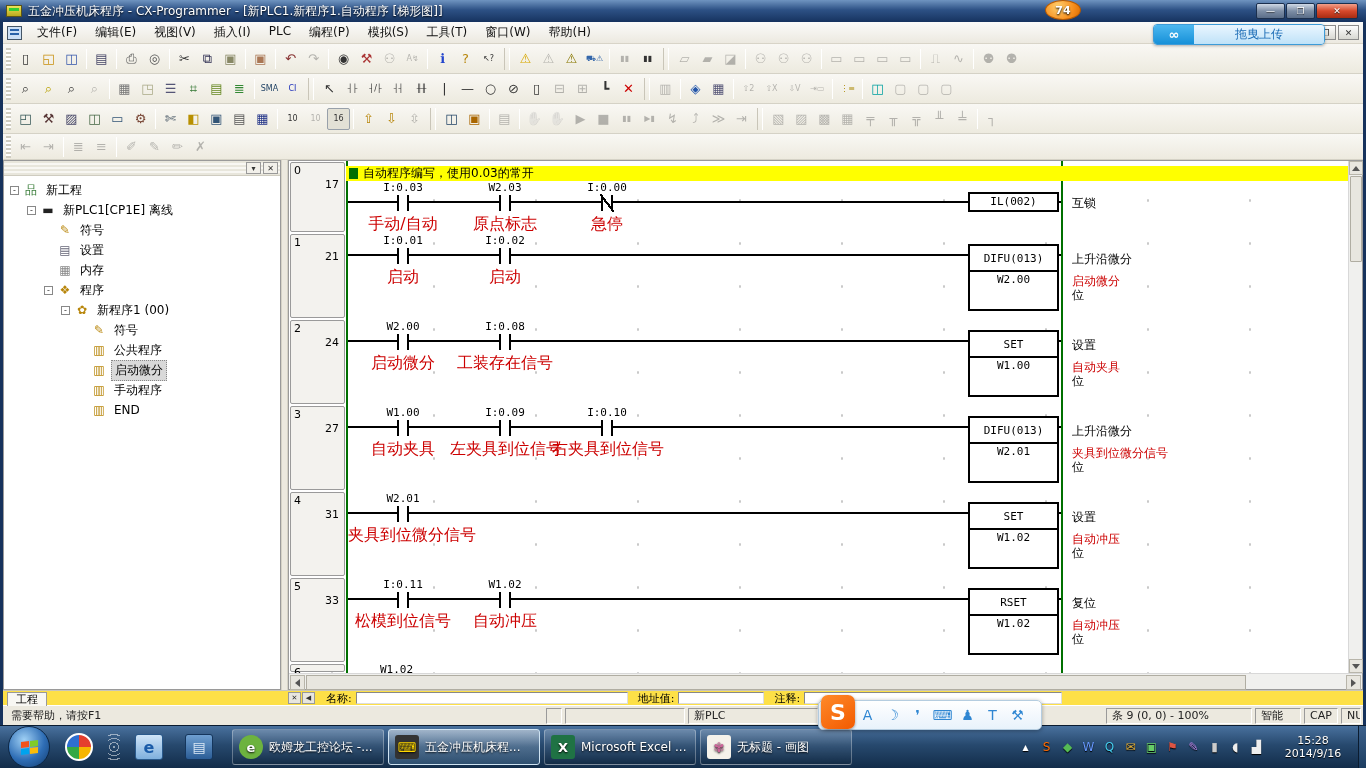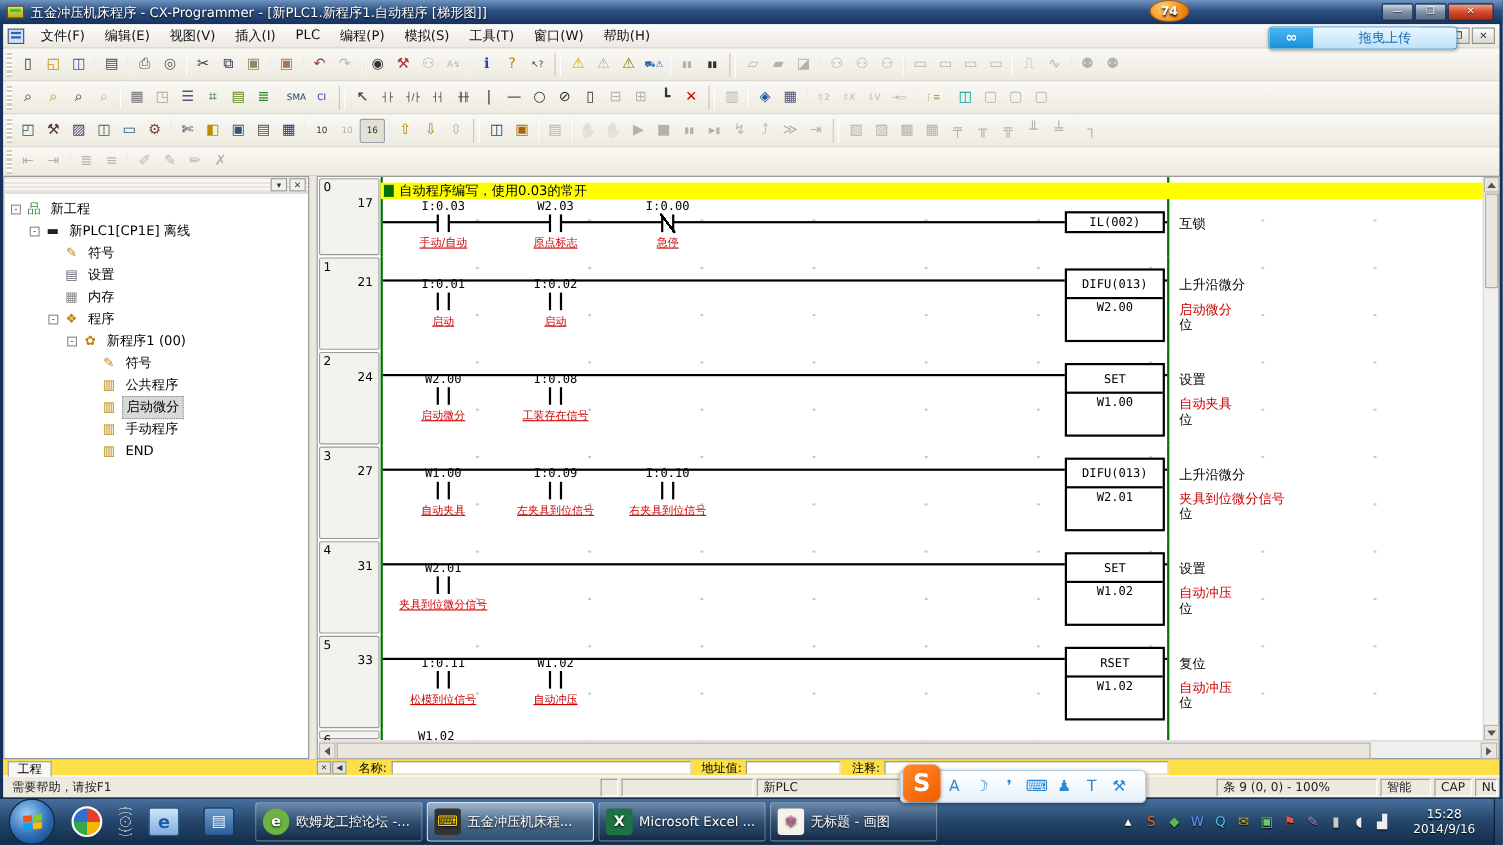--- a/index.html
+++ b/index.html
@@ -74,30 +74,30 @@
   .rlabels{position:relative;flex:1;border-left:2px solid #007000;font-size:12px;}
   .rlabels .l1{position:absolute;left:9px;top:18px;color:#000;white-space:nowrap;}
   .rlabels .l2{position:absolute;left:9px;top:40px;color:#cc0000;white-space:nowrap;}
   .rlabels .l3{position:absolute;left:9px;top:54px;color:#000;white-space:nowrap;}
   .r0 .rlabels .l1{top:34px;}
   .comment{position:absolute;left:57px;right:0;top:5px;height:15px;background:#ffff00;display:flex;align-items:center;z-index:3;font-size:12px;color:#000;white-space:nowrap;}
   .comment .csq{width:9px;height:11px;background:#007000;margin:0 5px 0 3px;flex:0 0 auto;}
   .wire{position:absolute;left:0;top:21px;width:622px;height:2px;background:#000;}
   .stub{position:absolute;left:711px;right:0;top:21px;height:2px;background:#000;}
   .r0 .wire,.r0 .stub{top:40px;}
-  .contact{position:absolute;top:19px;width:110px;text-align:center;}
+  .contact{position:absolute;top:1px;width:110px;text-align:center;}
   .r0 .contact{top:20px;}
   .contact .addr{font-family:"DejaVu Sans Mono","Liberation Mono",monospace;font-size:11px;color:#000;height:13px;}
   .contact .bars{position:relative;height:19px;}
   .contact .gap{position:absolute;left:50%;margin-left:-5px;width:10px;top:5px;height:10px;background:#fff;}
   .contact .b1,.contact .b2{position:absolute;top:1px;width:2px;height:16px;background:#000;}
   .contact .b1{left:50%;margin-left:-6px;}
   .contact .b2{left:50%;margin-left:4px;}
   .contact .slash{position:absolute;left:50%;margin-left:-7px;top:0;width:14px;height:18px;background:linear-gradient(to top right,transparent 45%,#000 45%,#000 55%,transparent 55%);}
-  .contact .lbl{color:#cc0000;font-size:10px;white-space:nowrap;margin-top:1px;text-decoration:underline;}
+  .contact .lbl{color:#cc0000;font-size:16px;white-space:nowrap;margin-top:1px;}
   .opbox{position:absolute;left:620px;width:91px;border:2px solid #000;background:#fff;text-align:center;font-family:"DejaVu Sans Mono","Liberation Mono",monospace;font-size:11px;color:#000;z-index:2;}
   .opbox.twocell{top:11px;}
   .opbox.twocell .op{height:26px;line-height:26px;border-bottom:2px solid #000;}
   .opbox.twocell .od{height:37px;line-height:16px;}
   .opbox.single{top:31px;}
   .opbox.single .op{height:16px;line-height:16px;}
   .r6 .addr6{position:absolute;left:32px;top:0px;font-family:"DejaVu Sans Mono","Liberation Mono",monospace;font-size:11px;}
   
   .bottombar{height:15px;display:flex;background:#fde047;border-top:1px solid #c9c5b8;font-size:11px;align-items:center;}
   .projtab-zone{width:285px;display:flex;align-items:flex-end;height:15px;padding-left:4px;}

